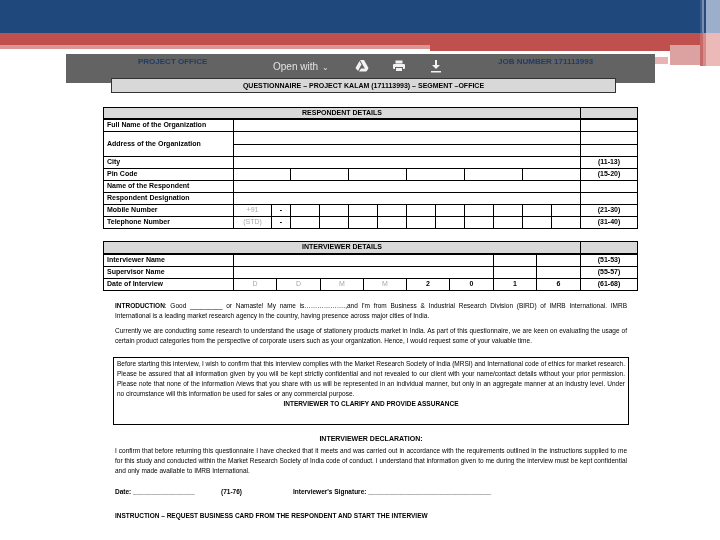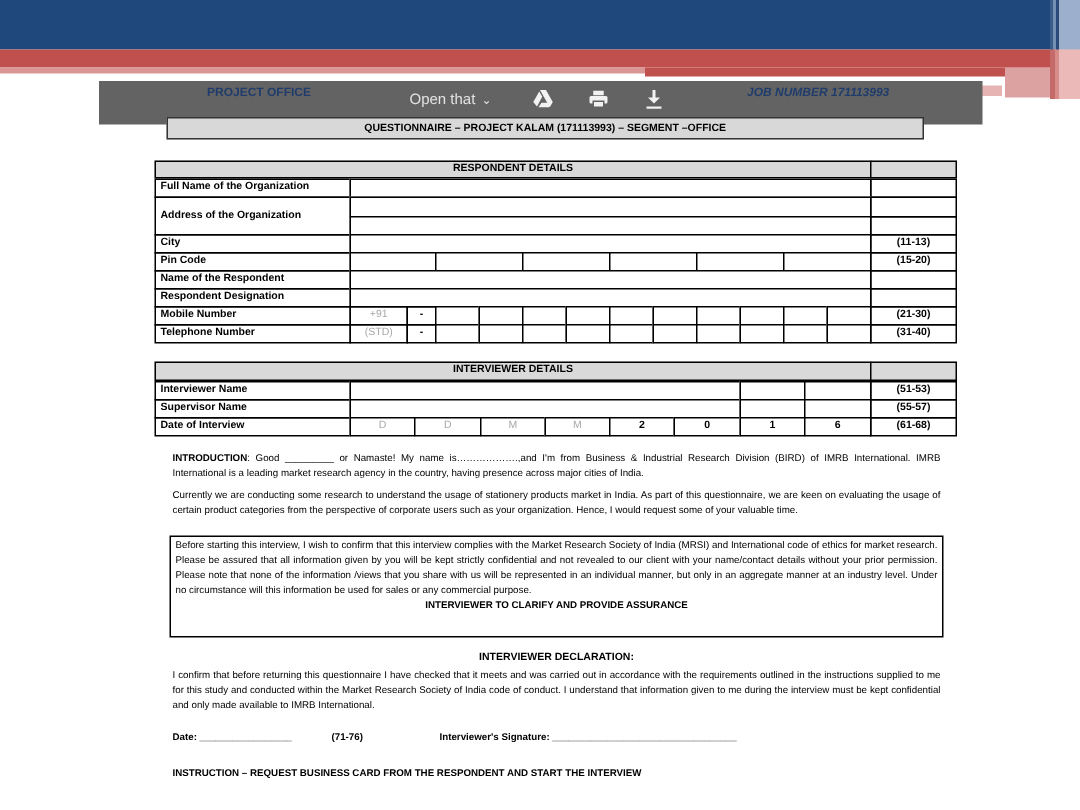--- a/index.html
+++ b/index.html
@@ -14,21 +14,21 @@
   .band-pink3 { position: absolute; left: 430px; top: 57px; width: 238px; height: 7px; background: #e6b4b3; }
   .band-pink4 { position: absolute; left: 670px; top: 45px; width: 40px; height: 20px; background: #dca2a1; }
   .right-stripes { position: absolute; left: 700px; top: 0; width: 20px; height: 66px;
     background: linear-gradient(90deg, #3d5f8e 0 2px, #7f97b8 2px 4px, #2a4a7a 4px 6px, #a9bbd4 6px 20px); opacity: .9; }
   .right-stripes-low { position: absolute; left: 700px; top: 33px; width: 20px; height: 33px;
     background: linear-gradient(90deg, #c46a68 0 3px, #d88c8a 3px 6px, #eab9b8 6px 20px); }
 
   
   .toolbar { position: absolute; left: 66px; top: 54px; width: 589px; height: 29px; background: #636363; }
   .tb-left { position: absolute; left: 72px; top: 3px; font-size: 8px; font-weight: bold; color: #1f3c6c; }
-  .tb-right { position: absolute; left: 432px; top: 3px; font-size: 8px; font-weight: bold; color: #1f3c6c; font-style: italic; }
+  .tb-right { position: absolute; left: 432px; top: 3px; font-size: 8px; font-weight: bold; color: #1f3c6c; }
   .open-with { position: absolute; left: 207px; top: 7px; font-size: 10px; color: #e3e3e3; cursor: pointer; }
   .open-with .chev { font-size: 8px; margin-left: 4px; }
   .tb-icon { position: absolute; top: 5px; width: 14px; height: 14px; cursor: pointer; }
   .tb-icon svg { width: 14px; height: 14px; display: block; }
 
   .q-title { position: absolute; left: 111px; top: 78px; width: 505px; height: 15px; background: #d8d8d8;
     border: 1px solid #333; font-size: 7px; font-weight: bold; text-align: center; line-height: 13px; }
   .cell { position: absolute; border: 1px solid #000; font-size: 7px; font-weight: bold; line-height: 10px; padding-left: 3px; overflow: hidden; white-space: nowrap; }
   .cell.head { background: #d9d9d9; text-align: center; padding-left: 0; }
   .cell.input { background: #fff; cursor: text; }
@@ -53,21 +53,21 @@
 <div class="band-pink1"></div>
 <div class="band-pink2"></div>
 <div class="band-pink3"></div>
 <div class="band-pink4"></div>
 <div class="right-stripes"></div>
 <div class="right-stripes-low"></div>
 
 <div class="toolbar">
   <span class="tb-left">PROJECT OFFICE</span>
   <div class="open-with">
-    <span>Open that</span><span class="chev">⌄</span>
+    <span>Open with</span><span class="chev">⌄</span>
   </div>
   <span class="tb-icon" style="left:289px">
     <svg viewBox="0 0 14 14">
         <path d="M5 1 L9 1 L13.5 9 L11.5 12.5 Z" fill="#f2f2f2"></path>
         <path d="M4.5 2 L6.5 5.5 L3 12 L0.5 9 Z" fill="#f2f2f2"></path>
         <path d="M4 12.5 L6 9.5 L13 9.5 L11 12.5 Z" fill="#f2f2f2"></path>
       </svg>
   </span>
   <span class="tb-icon" style="left:326px">
     <svg viewBox="0 0 14 14">

